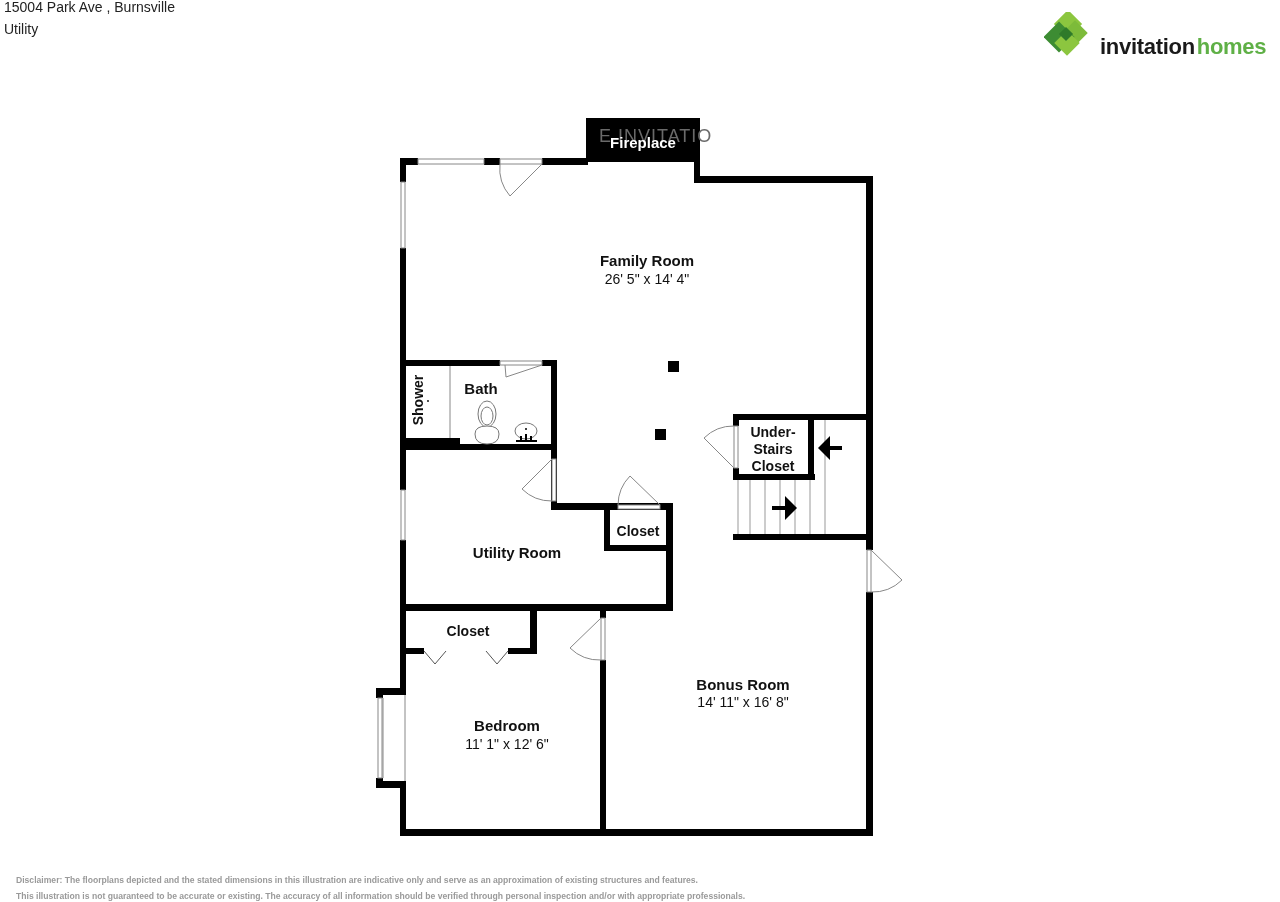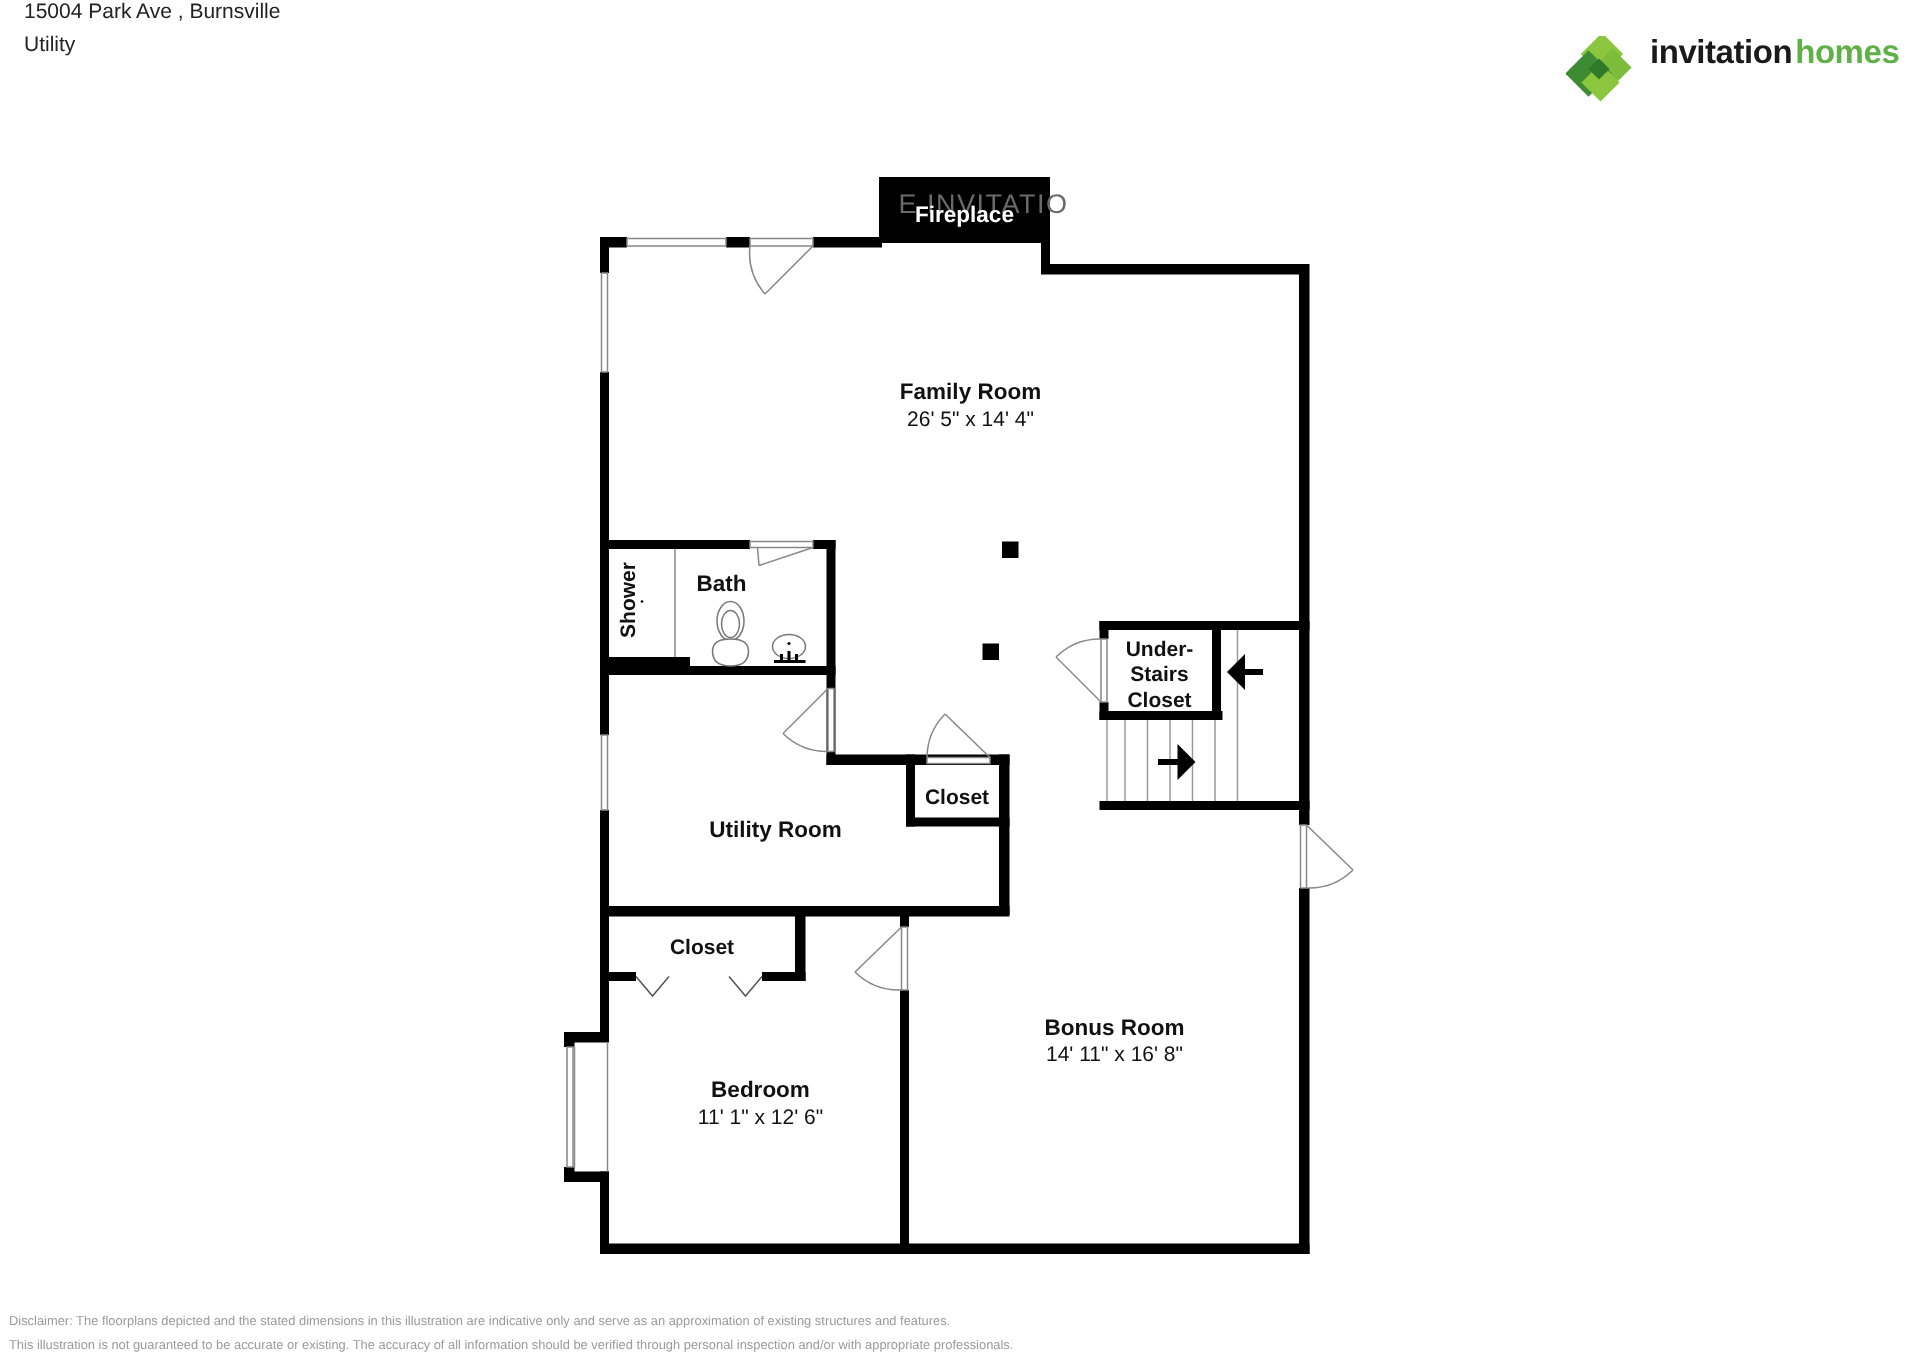--- a/index.html
+++ b/index.html
@@ -1,27 +1,27 @@
 <!DOCTYPE html>
 <html><head>
 <meta charset="utf-8">
 <style>
   html, body { margin: 0; padding: 0; background: #ffffff; }
   body { width: 1280px; height: 902px; position: relative; overflow: hidden; font-family: "Liberation Sans", sans-serif; color: #111; }
-  .hdr { position: absolute; left: 16px; font-size: 14px; color: #222; line-height: 1; text-align: right; }
+  .hdr { position: absolute; left: 4px; font-size: 14px; color: #222; line-height: 1; text-align: right; }
   #addr { top: 0px; }
   #level { top: 22px; }
-  .logo { position: absolute; left: 1044px; top: 24px; width: 236px; height: 46px; display: flex; align-items: flex-start; }
+  .logo { position: absolute; left: 1044px; top: 12px; width: 236px; height: 46px; display: flex; align-items: flex-end; }
   .logo-word { font-size: 22px; font-weight: bold; letter-spacing: -0.3px; margin-left: 10px; line-height: 1; }
   .logo-word .a { color: #1a1a1a; }
   .logo-word .b { color: #5fb046; margin-left: 2px; }
   svg.plan { position: absolute; left: 0; top: 0; }
   .lbl { font-family: "Liberation Sans", sans-serif; font-weight: bold; font-size: 15px; fill: #111; }
   .dim { font-family: "Liberation Sans", sans-serif; font-size: 14px; fill: #111; }
-  .disc { position: absolute; left: 6px; font-size: 8.6px; color: #9a9a9a; line-height: 1; white-space: nowrap; }
+  .disc { position: absolute; left: 16px; font-size: 8.6px; color: #9a9a9a; line-height: 1; white-space: nowrap; font-weight: bold; }
   #disc1 { top: 876px; }
   #disc2 { top: 892px; }
 </style>
 </head>
 <body>
 
 <div class="hdr" id="addr">15004 Park Ave , Burnsville</div>
 <div class="hdr" id="level">Utility</div>
 
 <div class="logo">

